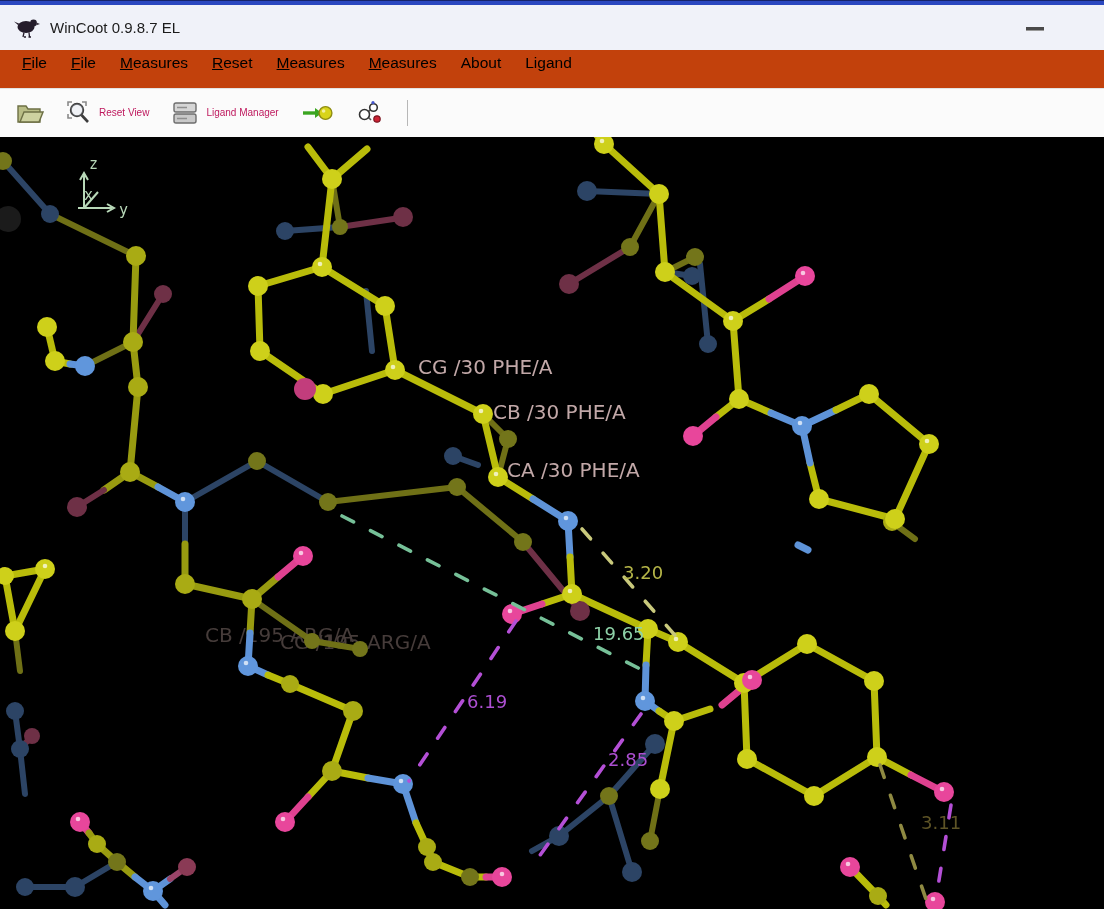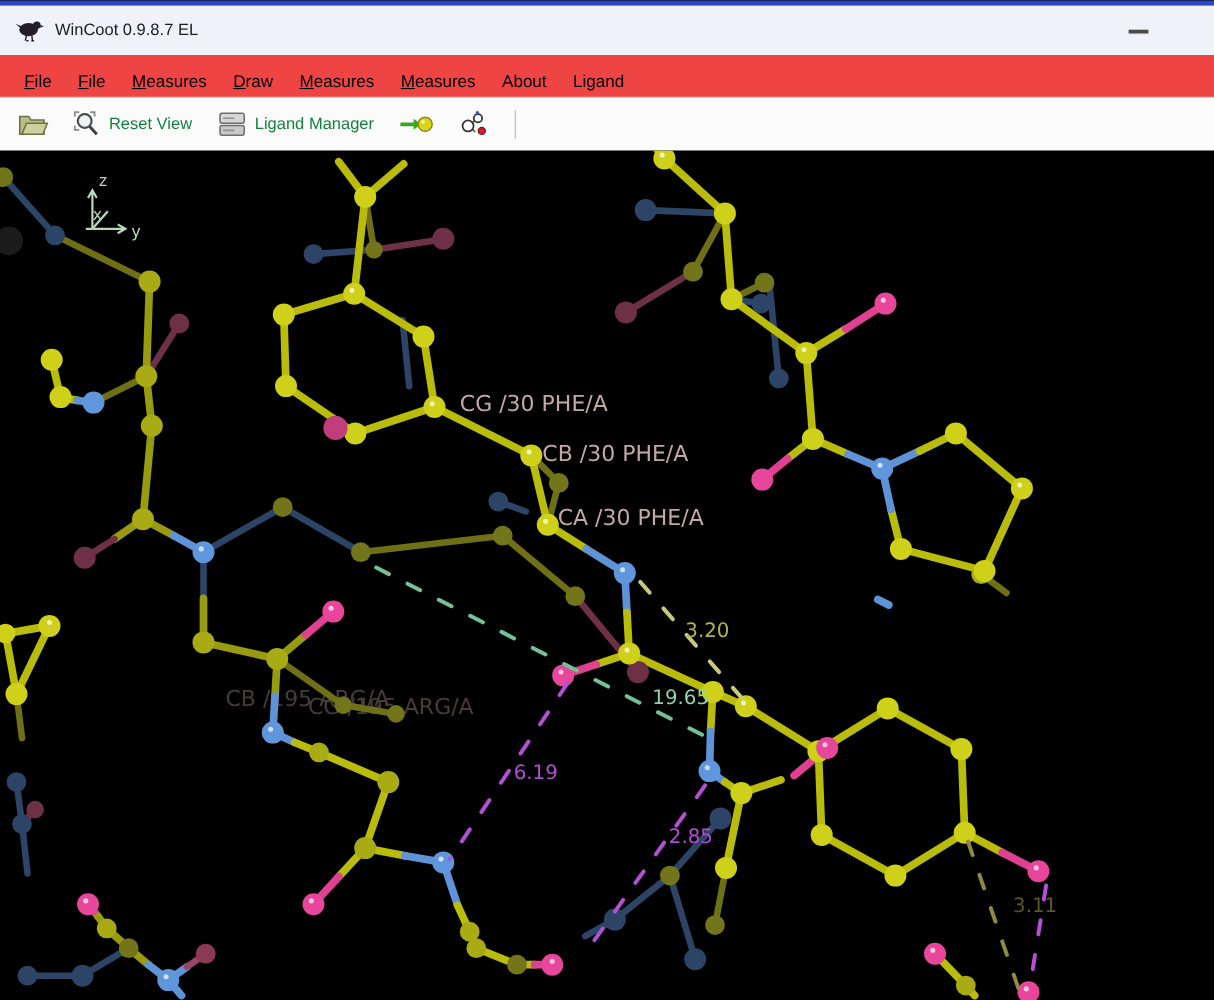--- a/index.html
+++ b/index.html
@@ -8,27 +8,27 @@
 
   
   .accent{height:4px;background:#2b48c0;border-top:1px solid #16246b;}
   .titlebar{height:46px;background:#f0f2f9;display:flex;align-items:center;position:relative;}
   .bird{width:26px;height:22px;margin-left:14px;margin-right:10px;}
   .title-text{font-size:15px;color:#1c1c1c;}
   .min-btn{position:absolute;right:52px;top:12px;width:34px;height:24px;background:none;border:none;cursor:pointer;display:flex;align-items:center;justify-content:center;}
   .min-glyph{width:18px;height:0;border-top:3px solid #4a4a4a;border-bottom:1px solid #9a9a9a;}
 
   
-  .menubar{height:38px;background:#ef4444;display:flex;align-items:flex-end;padding-left:10px;border-bottom:1px solid #e3e3e3;}
+  .menubar{height:38px;background:#c2410c;display:flex;align-items:flex-start;padding-left:10px;border-bottom:1px solid #e3e3e3;}
   .mi{display:inline-block;font-size:15.5px;color:#000;padding:4px 12px;cursor:default;}
   .mi.mn::first-letter{text-decoration:underline;}
 
   
   .toolbar{height:49px;background:#fbfbfb;display:flex;align-items:center;padding-left:8px;gap:6px;}
-  .tbtn{display:flex;align-items:center;gap:7px;padding:4px 7px;border:1px solid transparent;background:none;font-size:15px;color:#15803d;cursor:pointer;font-family:"Liberation Sans",sans-serif;}
+  .tbtn{display:flex;align-items:center;gap:7px;padding:4px 7px;border:1px solid transparent;background:none;font-size:10px;color:#be185d;cursor:pointer;font-family:"Liberation Sans",sans-serif;}
   .tsep{width:1px;height:26px;background:#b7b7b7;margin:0 8px;}
 
   
   .canvas{flex:1;background:#000;position:relative;}
   .canvas svg{display:block;}
 
   .bond{stroke-linecap:round;}
   .bY{stroke:#b9bc0a;stroke-width:7;}
   .bYm{stroke:#989b10;stroke-width:7;}
   .dY{stroke:#6f7016;stroke-width:6;}
@@ -73,21 +73,21 @@
     <span class="title-text">WinCoot 0.9.8.7 EL</span>
     <button class="min-btn">
       <span class="min-glyph"></span>
     </button>
   </div>
 
   <nav class="menubar">
     <span class="mi mn">File</span>
     <span class="mi mn">File</span>
     <span class="mi mn">Measures</span>
-    <span class="mi mn">Draw</span>
+    <span class="mi mn">Reset</span>
     <span class="mi mn">Measures</span>
     <span class="mi mn">Measures</span>
     <span class="mi">About</span>
     <span class="mi">Ligand</span>
   </nav>
 
   <div class="toolbar">
     <button class="tbtn">
       <svg width="28" height="26" viewBox="0 0 28 26">
         <path d="M2 7 L2 22 L24 22 L24 9 L12 9 L10 6 L2 6 Z" fill="#b9bd86" stroke="#6d7045" stroke-width="1.4"></path>

